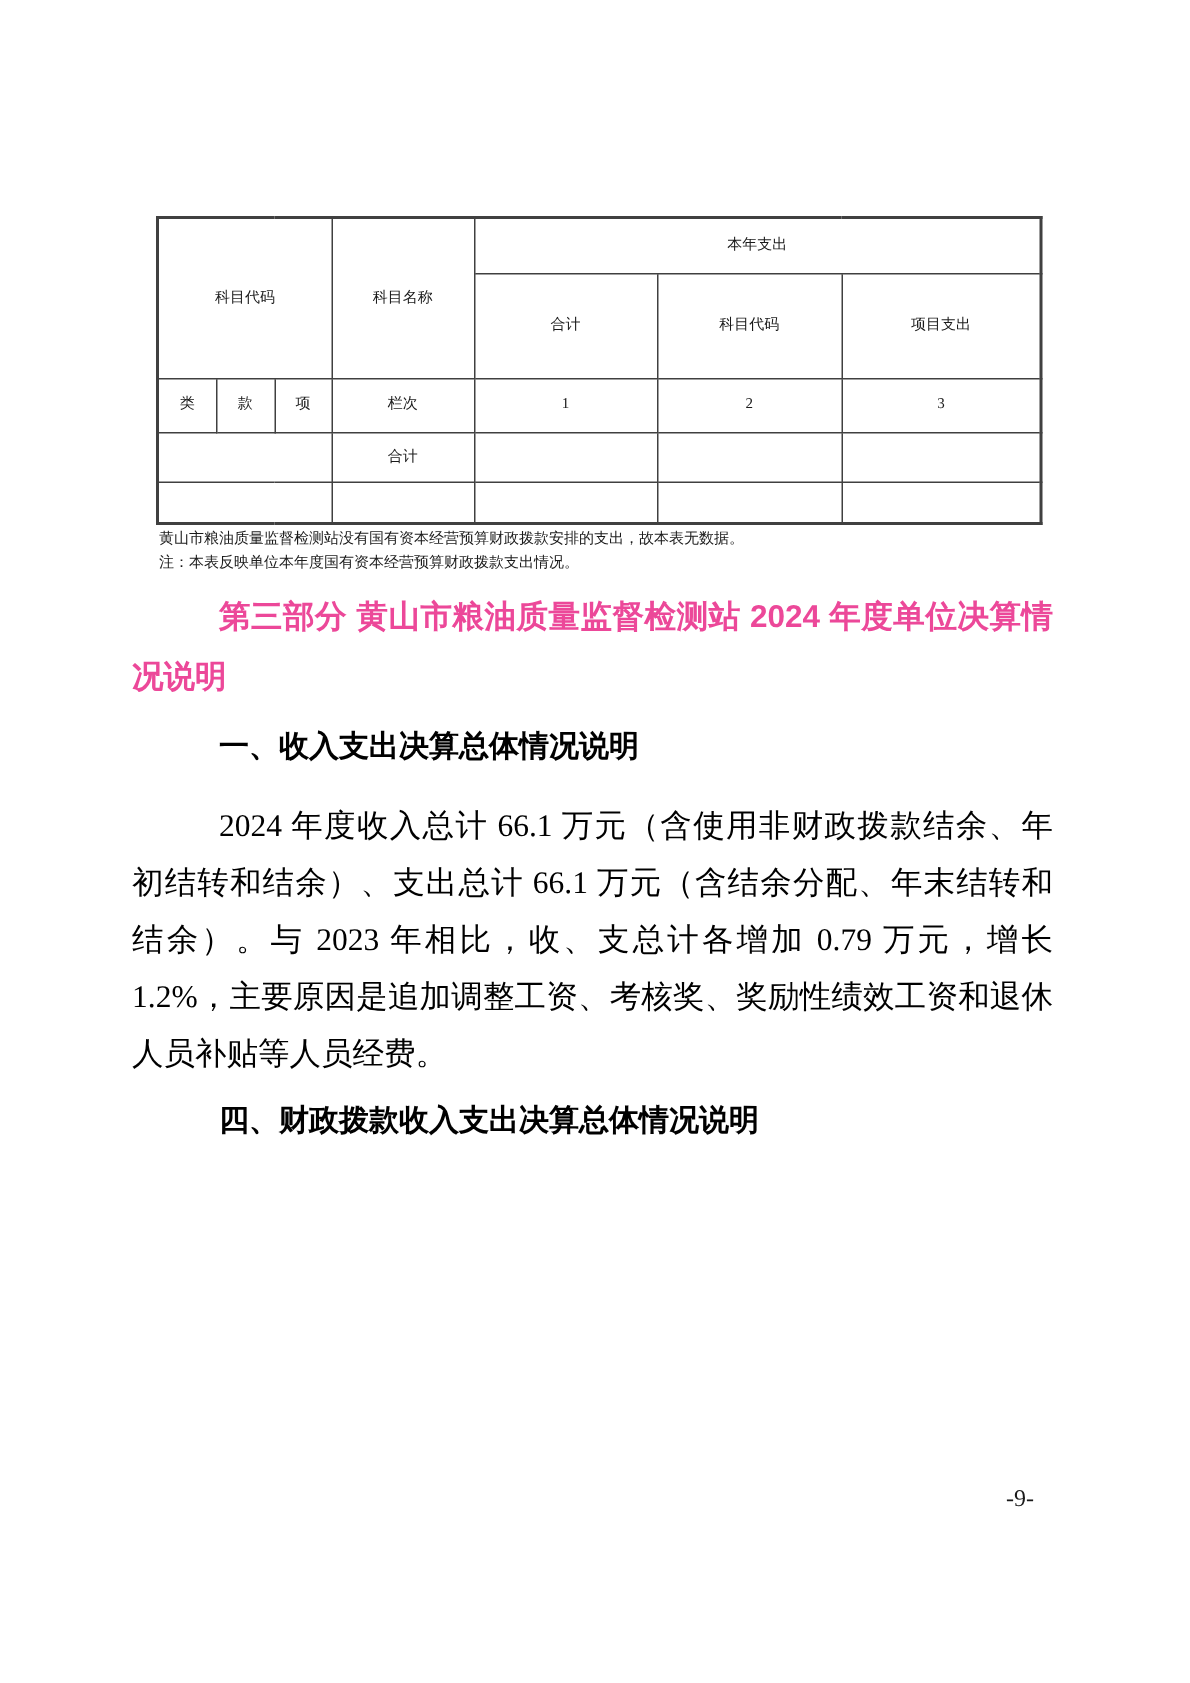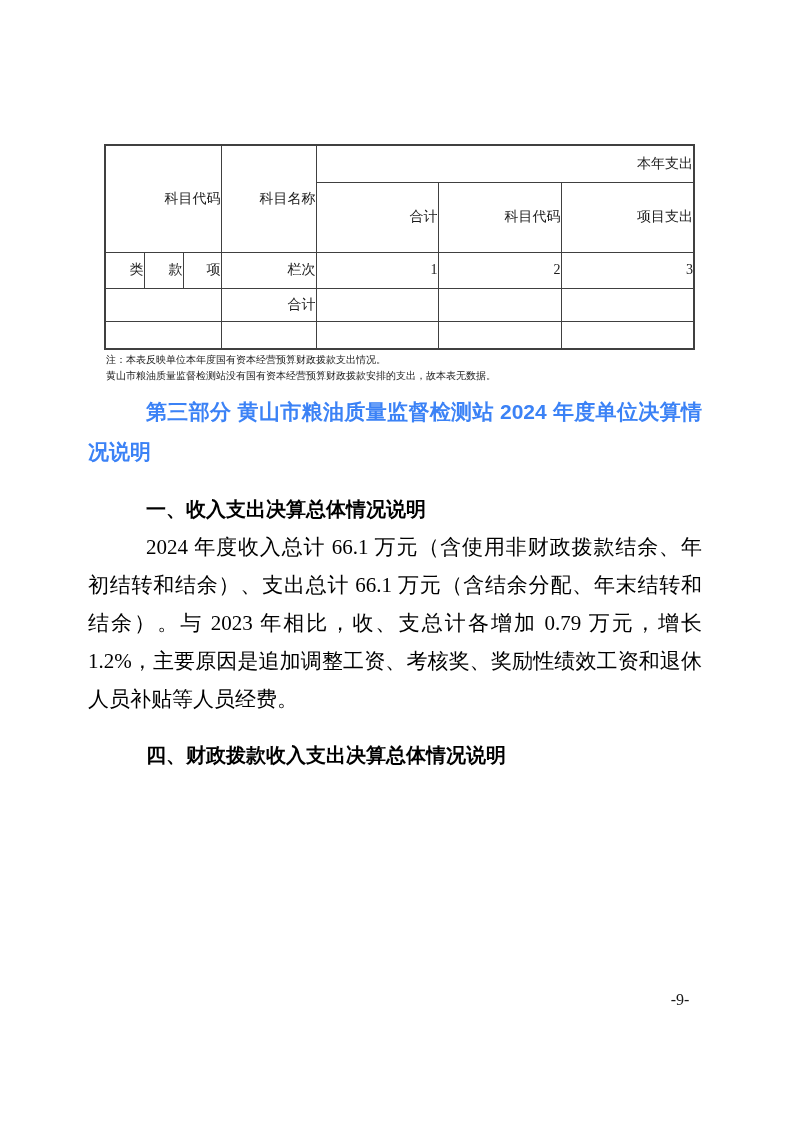--- a/index.html
+++ b/index.html
@@ -22,23 +22,23 @@
     position: absolute; left: 104px; top: 144px; width: 589px;
   }
   table.fiscal {
     border-collapse: collapse;
     width: 100%;
     table-layout: fixed;
     border: 2px solid #404040;
   }
   table.fiscal td {
     border: 1px solid #404040;
-    text-align: right;
+    text-align: center;
     vertical-align: middle;
-    font-size: 14px;
+    font-size: 10px;
     line-height: 1.4;
     font-family: "Liberation Serif", serif;
     color: #1a1a1a;
     overflow: hidden;
   }
   tr.r1 td { height: 37px; }
   tr.r2 td { height: 70px; }
   tr.r3 td { height: 36px; }
   tr.r4 td { height: 33px; }
   tr.r5 td { height: 28px; }
@@ -55,38 +55,39 @@
   .doc-body {
     position: absolute; left: 88px; top: 392px; width: 614px;
   }
   .part-heading {
     font-family: "Liberation Sans", sans-serif;
     font-weight: bold;
     font-size: 21px;
     line-height: 40px;
     text-indent: 58px;
     text-align: justify;
-    color: #3b82f6;
+    color: #ec4899;
   }
   .section-title {
     font-family: "Liberation Sans", sans-serif;
     font-weight: bold;
     font-size: 20px;
     line-height: 38px;
     text-indent: 58px;
-    margin-top: 18px;
+    margin-top: 7px;
     color: #000000;
   }
   .doc-body p {
     font-size: 21px;
     line-height: 38px;
     text-indent: 58px;
     text-align: justify;
     font-family: "Liberation Serif", serif;
     color: #000000;
+    margin-top: 14px;
   }
 
   
   .page-number {
     position: absolute; left: 650px; top: 991px; width: 60px;
     text-align: center;
     font-size: 16px;
     font-family: "Liberation Serif", serif;
     color: #1a1a1a;
   }
@@ -139,22 +140,22 @@
           <td></td>
           <td></td>
           <td></td>
           <td></td>
         </tr>
       </tbody>
     </table>
   </div>
 
   <div class="notes">
+    <div>黄山市粮油质量监督检测站没有国有资本经营预算财政拨款安排的支出，故本表无数据。</div>
     <div>注：本表反映单位本年度国有资本经营预算财政拨款支出情况。</div>
-    <div>黄山市粮油质量监督检测站没有国有资本经营预算财政拨款安排的支出，故本表无数据。</div>
   </div>
 
   <div class="doc-body">
     <div class="part-heading">第三部分 黄山市粮油质量监督检测站 2024 年度单位决算情况说明</div>
 
     <div class="section-title">一、收入支出决算总体情况说明</div>
     <p>2024 年度收入总计 66.1 万元（含使用非财政拨款结余、年初结转和结余）、支出总计 66.1 万元（含结余分配、年末结转和结余）。与 2023 年相比，收、支总计各增加 0.79 万元，增长 1.2%，主要原因是追加调整工资、考核奖、奖励性绩效工资和退休人员补贴等人员经费。</p>
 
 
 

